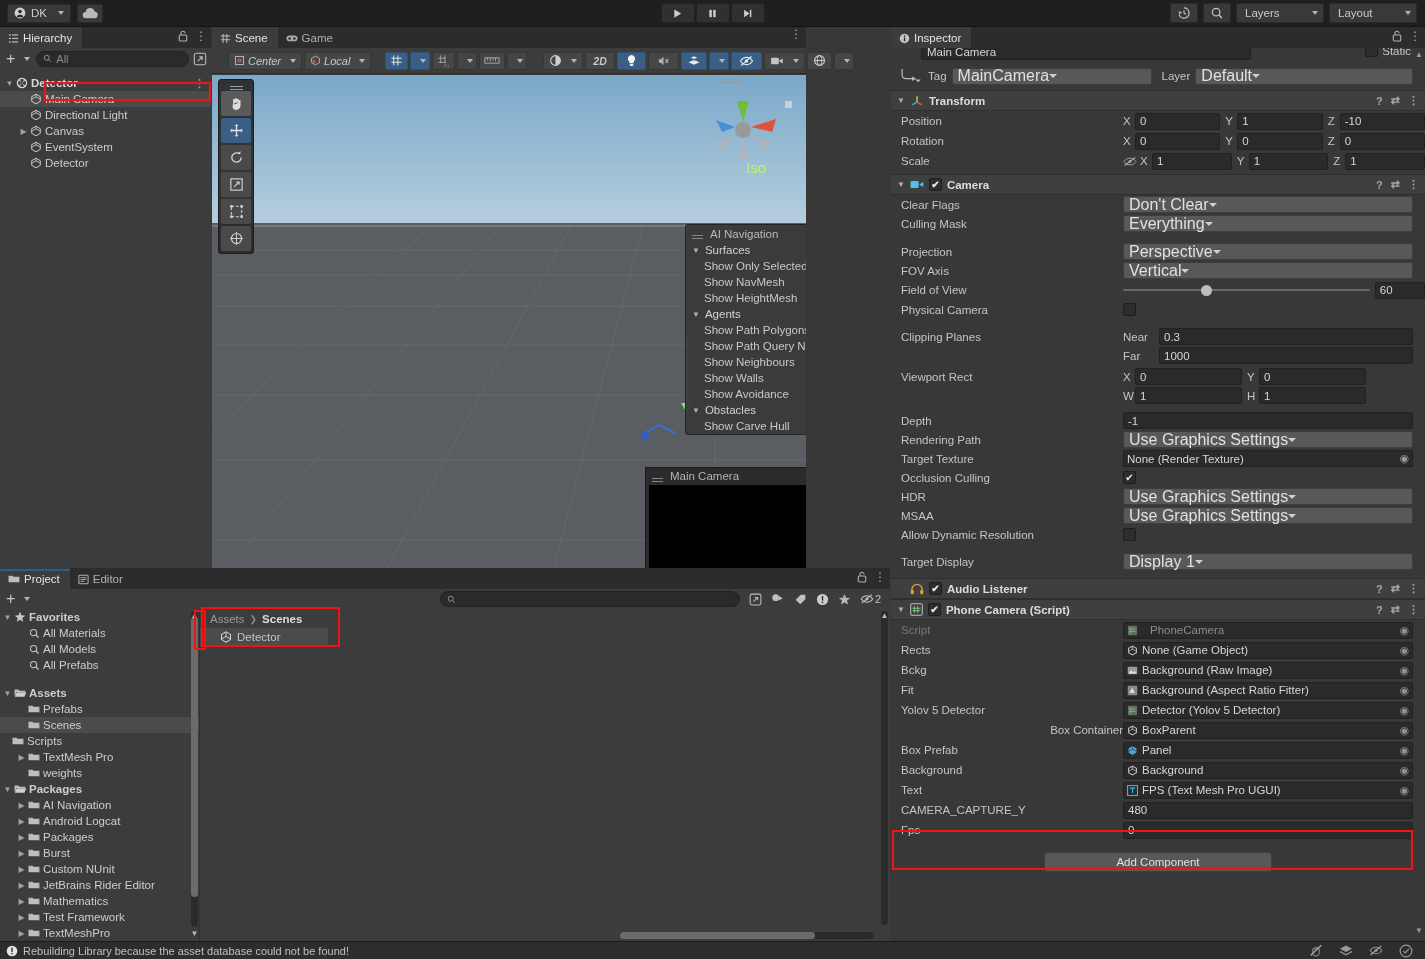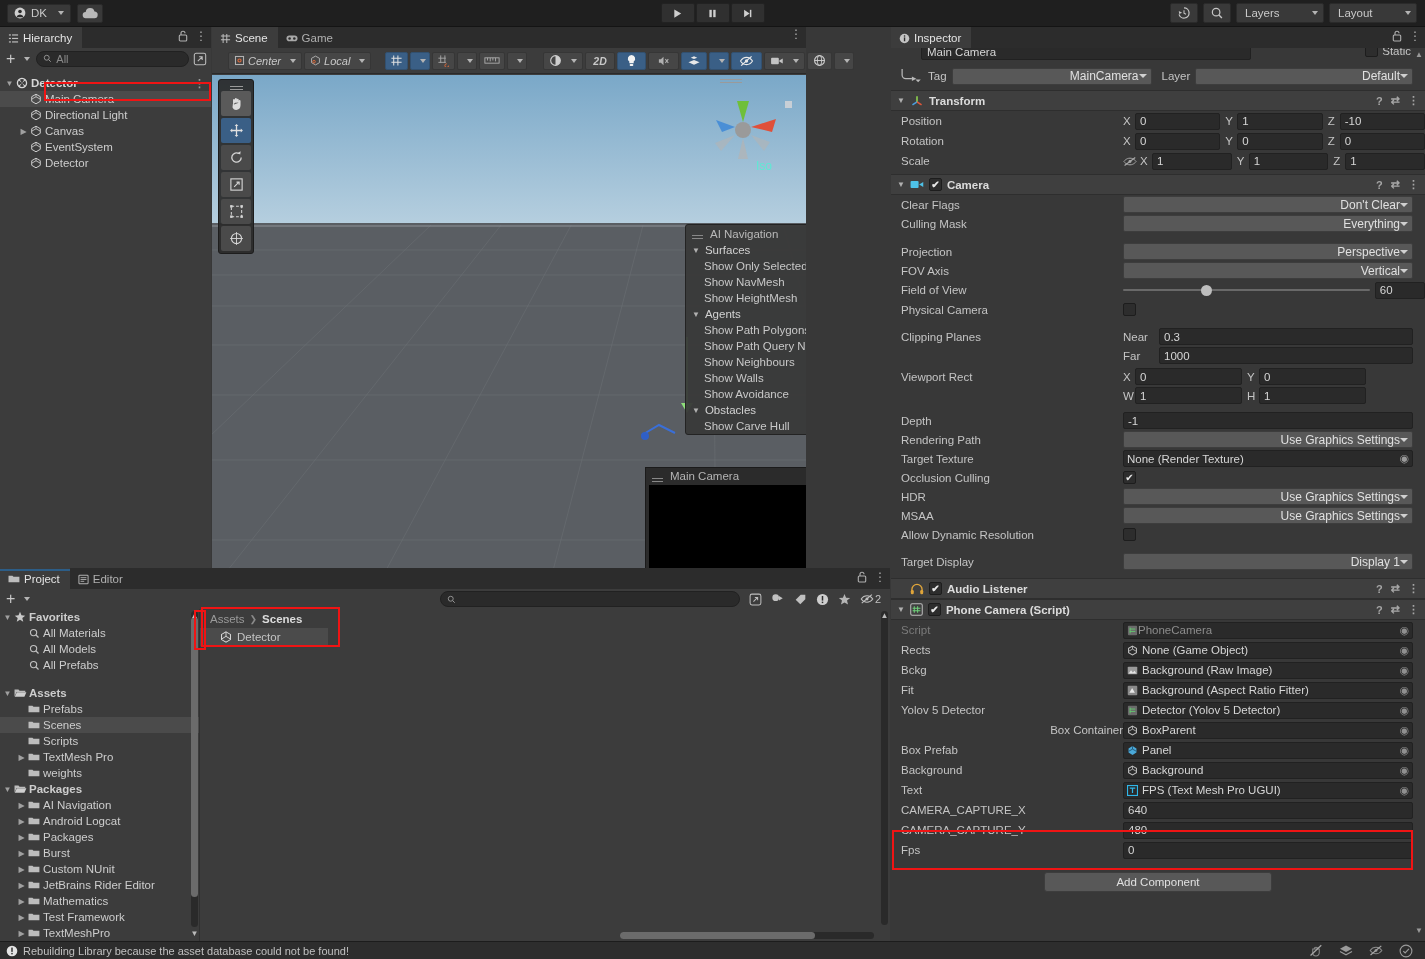--- a/index.html
+++ b/index.html
@@ -102,22 +102,22 @@
   .insp-body { position:absolute; top:21px; left:0; right:0; bottom:0; overflow:hidden; }
   .insp-row { display:flex; align-items:center; height:20px; padding-left:10px; }
   .insp-label { width:222px; font-size:11.5px; color:#c4c4c4; flex:none; }
   .insp-label.dim { color:#7b7b7b; }
   .field {
     height:17px; background:#2a2a2a; border:1px solid #212121; border-radius:2px;
     display:flex; align-items:center; padding:0 4px; font-size:11.5px; color:#d6d6d6;
   }
   .dropdown {
     height:17px; background:#585858; border:1px solid #3d3d3d; border-radius:2px;
-    display:flex; align-items:center; justify-content:flex-end; padding:0 4px 0 5px;
-    font-size:12px; color:#e0e0e0;
+    display:flex; align-items:center; justify-content:flex-start; padding:0 4px 0 5px;
+    font-size:16px; color:#e0e0e0;
   }
   .dcaret { width:0;height:0;border-left:4px solid transparent;border-right:4px solid transparent;border-top:4px solid #d0d0d0; }
   .objfield {
     height:17px; background:#2a2a2a; border:1px solid #212121; border-radius:2px;
     display:flex; align-items:center; justify-content:space-between; padding:0 3px 0 3px;
     font-size:11.5px; color:#d6d6d6;
   }
   .chk { width:13px;height:13px;background:#2d2d2d;border:1px solid #1d1d1d;border-radius:2px; display:flex;align-items:center;justify-content:center; }
   .chk.on::after { content:"✔"; color:#e8e8e8; font-size:10px; line-height:1; }
   .comp-header {
@@ -519,21 +519,21 @@
         <div style="position:absolute;left:32px;top:4px;width:22px;height:1px;background:#9a9a9a;box-shadow:0 3px 0 #9a9a9a;"></div>
         <svg width="110" height="110" viewBox="0 0 110 110">
           <circle cx="55" cy="55" r="8" fill="#9a9a9a"></circle>
           <path d="M55 47 L49 26 L61 26 Z" fill="#6fbf3a"></path>
           <path d="M63 52 L88 44 L84 57 Z" fill="#e0503a"></path>
           <path d="M47 52 L28 45 L34 57 Z" fill="#4a8fd6"></path>
           <path d="M55 63 L50 84 L60 84 Z" fill="#b4b4b4" opacity="0.7"></path>
           <path d="M47 60 L27 68 L33 76 Z" fill="#b4b4b4" opacity="0.6"></path>
           <path d="M63 60 L82 67 L76 76 Z" fill="#b4b4b4" opacity="0.6"></path>
         </svg>
-        <div style="position:absolute;left:68px;top:84px;font-size:12px;color:#5eead4;">Iso</div>
+        <div style="position:absolute;left:58px;top:84px;font-size:15px;color:#bef264;">Iso</div>
         <div style="position:absolute;right:6px;top:26px;width:7px;height:7px;background:#c8cfd6;"></div>
       </div>
 
       <svg style="position:absolute;left:455px;top:260px;" width="40" height="80" viewBox="0 0 40 80">
         <line x1="20" y1="2" x2="20" y2="70" stroke="#8ee07a" stroke-width="2"></line>
         <path d="M14 68l6 10 6-10z" fill="#8ee07a"></path>
       </svg>
 
       <svg style="position:absolute;left:425px;top:330px;" width="45" height="45" viewBox="0 0 45 45">
         <path d="M5 30 L22 20 L38 28" fill="none" stroke="#3a6fd8" stroke-width="2"></path>
@@ -739,21 +739,21 @@
             </div>
             <div class="prow sel" style="padding-left: 16px;">
               <span class="tri empty">▶</span>
               <span class="hicon">
                 <svg width="12" height="10" viewBox="0 0 14 11">
                   <path d="M0.6 1.6h4.6l1.2 1.4h6.9v6.4H0.6z" fill="#bdbdbd"></path>
                 </svg>
               </span>
               <span>Scenes</span>
             </div>
-            <div class="prow" style="padding-left: 16px;">
+            <div class="prow" style="">
               <span class="tri empty">▶</span>
               <span class="hicon">
                 <svg width="12" height="10" viewBox="0 0 14 11">
                   <path d="M0.6 1.6h4.6l1.2 1.4h6.9v6.4H0.6z" fill="#bdbdbd"></path>
                 </svg>
               </span>
               <span>Scripts</span>
             </div>
             <div class="prow" style="padding-left: 16px;">
               <span class="tri">▶</span>
@@ -1184,21 +1184,21 @@
         <span class="comp-tools">
           <span>?</span>
             <span>⇄</span>
             <span>⋮</span>
         </span>
       </div>
       <div id="phone-camera-fields">
           <div class="insp-row" style="height: 20px;">
             <span class="insp-label dim">Script</span>
             <div class="objfield" style="flex:1;margin-right:12px;color:#8c8c8c;">
-      <span style="display:flex;align-items:center;gap:0;">
+      <span style="display:flex;align-items:center;gap:12px;">
         <span style="display:flex">
                   <svg width="11" height="11" viewBox="0 0 12 12">
                     <rect x="1" y="0.8" width="10" height="10.4" rx="1" fill="#6a6a6a"></rect>
                     <path d="M3.4 2.8v6.4M3 4.4h6M3 7h6" stroke="#63c96e" stroke-width="1"></path>
                   </svg>
                 </span>
         <span>PhoneCamera</span>
       </span>
       <span style="font-size:11px;color:#8f8f8f">◉</span>
     </div>
@@ -1317,26 +1317,20 @@
                     <rect x="0.6" y="0.6" width="10.8" height="10.8" fill="none" stroke="#2fb6e8" stroke-width="1.2"></rect>
                     <path d="M3 3.4h6M6 3.4v5.4" stroke="#2fb6e8" stroke-width="1.3"></path>
                   </svg>
                 </span>
         <span>FPS (Text Mesh Pro UGUI)</span>
       </span>
       <span style="font-size:11px;color:#8f8f8f">◉</span>
     </div>
           </div>
           <div class="insp-row" style="height: 20px;">
-            <span class="insp-label">CAMERA_CAPTURE_X</span>
-            <div class="field" style="flex:1;margin-right:12px">
-      <span>640</span>
-            </div>
-          </div>
-          <div class="insp-row" style="height: 20px;">
             <span class="insp-label">CAMERA_CAPTURE_Y</span>
             <div class="field" style="flex:1;margin-right:12px">
       <span>480</span>
             </div>
           </div>
           <div class="insp-row" style="height: 20px;">
             <span class="insp-label">Fps</span>
             <div class="field" style="flex:1;margin-right:12px">
       <span>0</span>
             </div>

